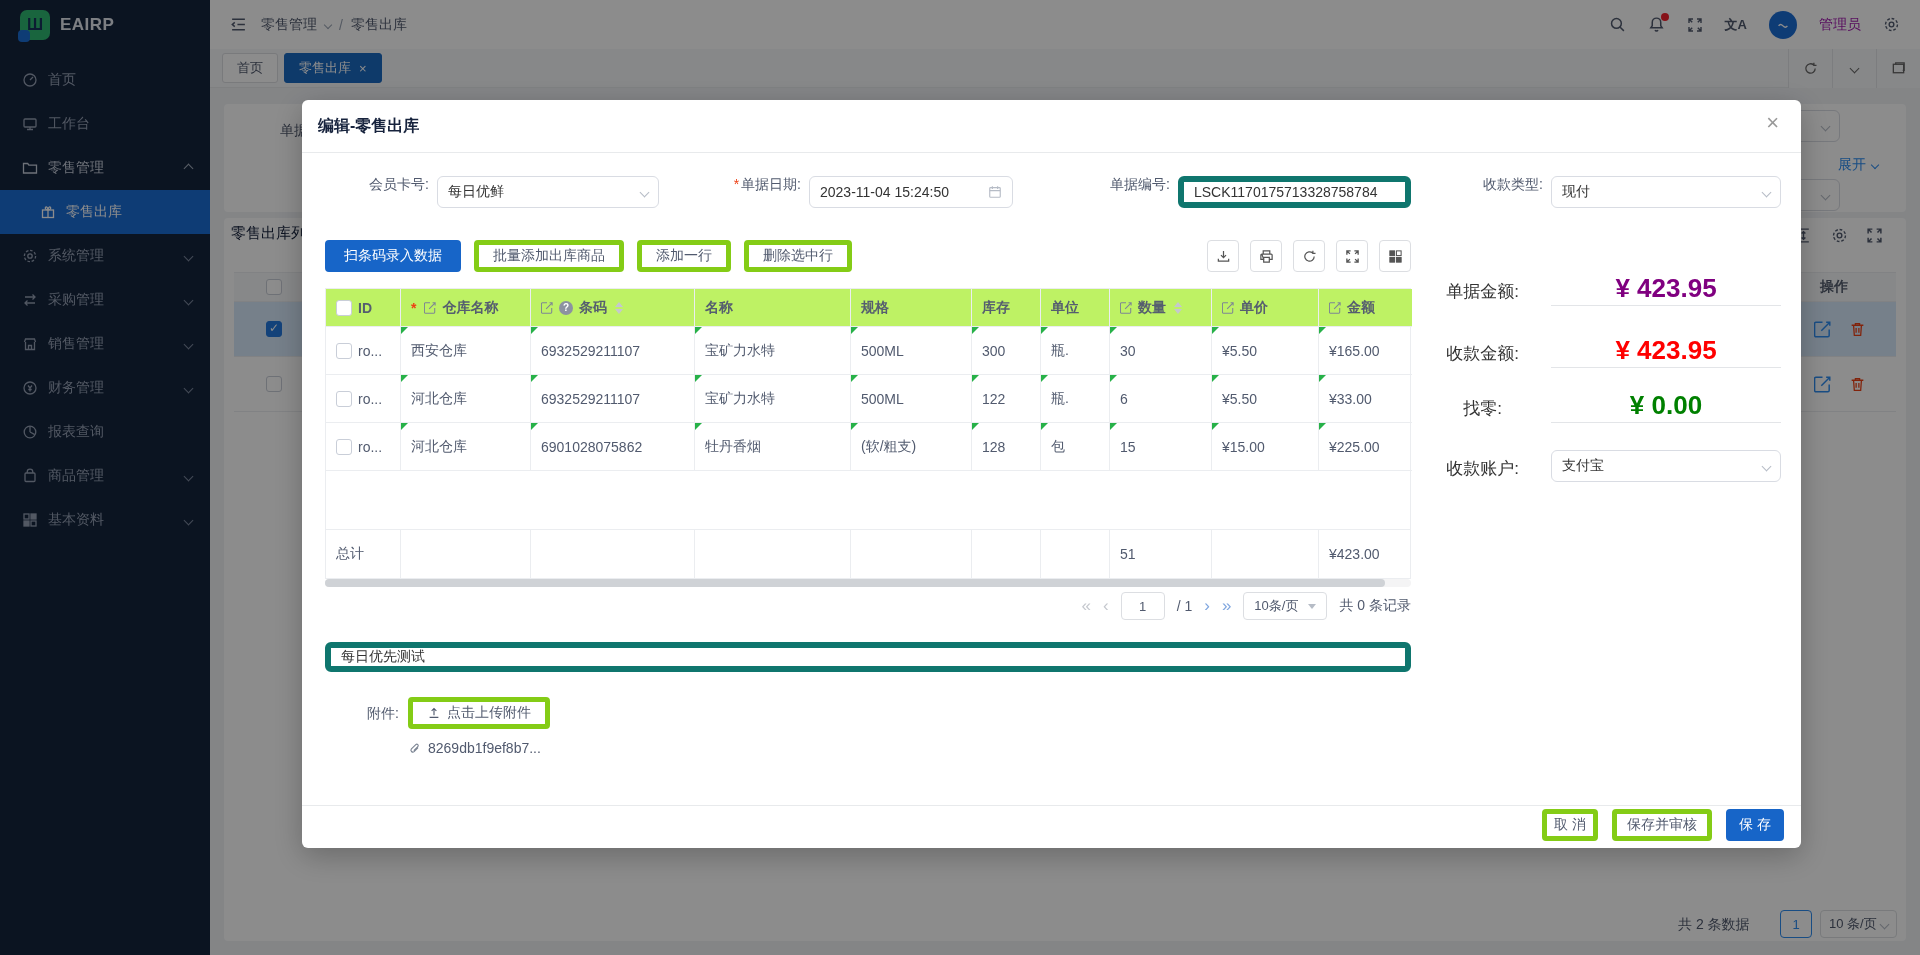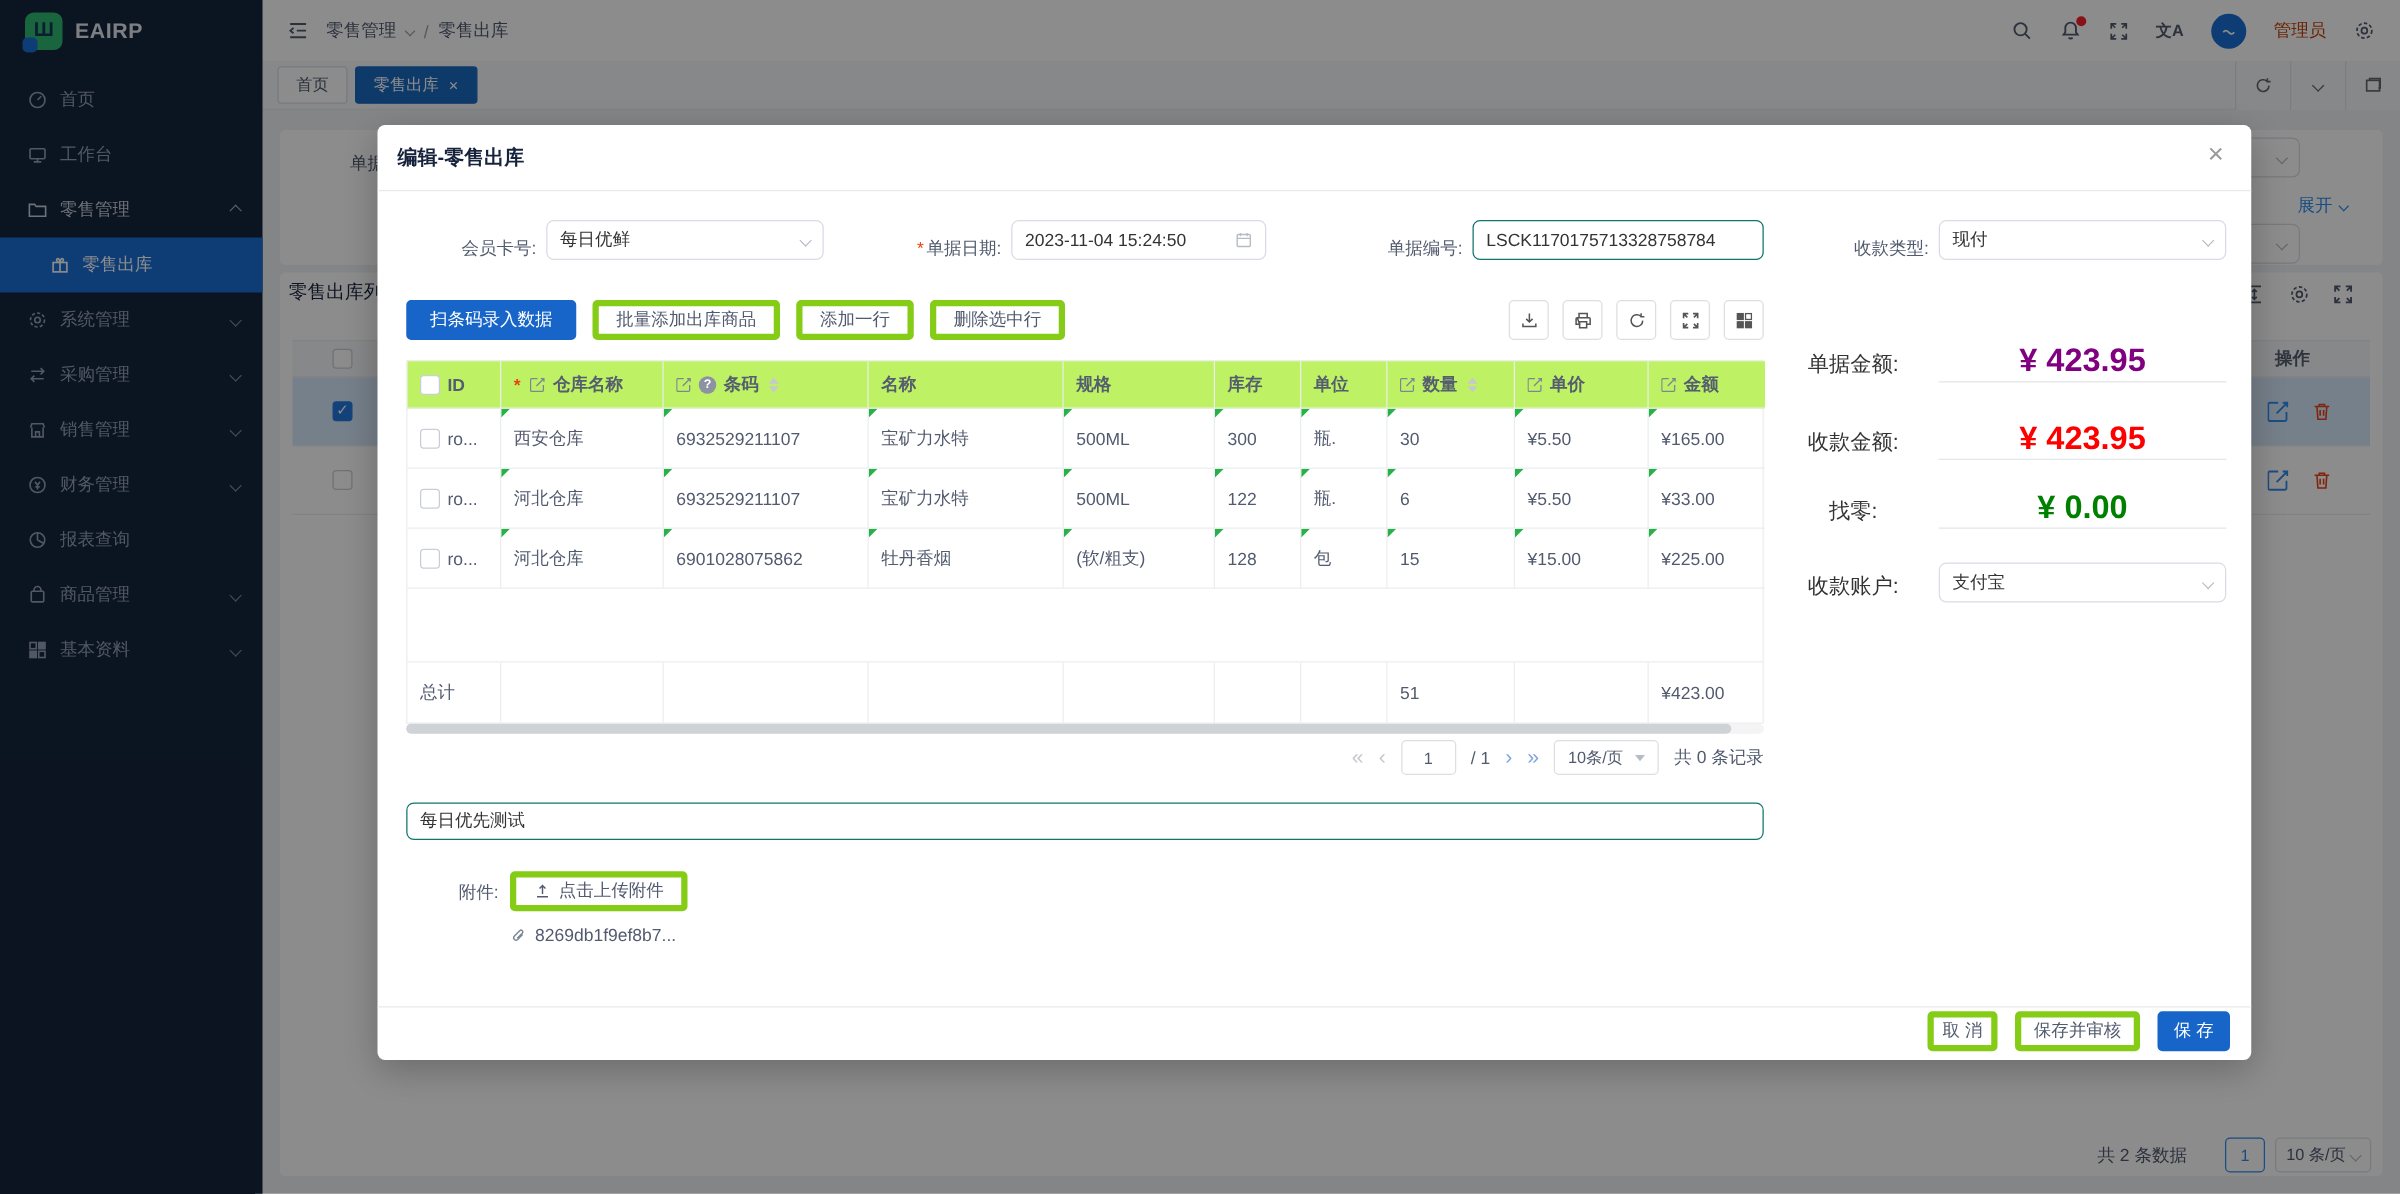--- a/index.html
+++ b/index.html
@@ -23,21 +23,21 @@
 .mi .chev{margin-left:auto;opacity:.8}
 
 .main{margin-left:210px}
 .topbar{height:49px;background:#fff;display:flex;align-items:center;gap:14px;padding:0 20px}
 .crumb{display:flex;align-items:center;gap:8px;color:#515a6e;font-size:14px}
 .crumb .chev{width:6px;height:6px;color:#9aa3b3}
 .top-right{margin-left:auto;display:flex;align-items:center;gap:22px;color:#515a6e}
 .bell-wrap{position:relative}
 .bell-dot{position:absolute;top:-3px;right:-4px;width:8px;height:8px;border-radius:50%;background:#f5222d}
 .avatar{width:28px;height:28px;border-radius:50%;background:#1b6dd6;display:flex;align-items:center;justify-content:center}
-.uname{font-size:14px;color:#c2410c}
+.uname{font-size:14px;color:#a21caf}
 .tabbar{height:39px;background:#f6f7f9;border-bottom:1px solid #e8eaec;display:flex;align-items:center;padding-left:12px}
 .tab{height:30px;display:inline-flex;align-items:center;gap:8px;padding:0 14px;border:1px solid #dcdee2;background:#fff;border-radius:3px;margin-right:6px;font-size:13px;color:#515a6e;cursor:pointer}
 .tab.active{background:#1a6ac2;border-color:#1a6ac2;color:#fff}
 .tab .x{font-size:13px;line-height:1}
 .tab-ctrls{margin-left:auto;display:flex;height:39px}
 .tab-ctrls .cell{width:44px;display:flex;align-items:center;justify-content:center;border-left:1px solid #e2e4e8;color:#666;background:#f6f7f9}
 
 .content{position:relative;height:867px}
 .card{position:absolute;background:#fff;border-radius:4px}
 #card1{left:14px;top:16px;width:1682px;height:108px}
@@ -57,24 +57,24 @@
 .cb.checked::after{content:"✓";position:absolute;left:2px;top:-1px;color:#fff;font-size:12px;font-weight:bold}
 .op-ic{width:17px;height:17px;cursor:pointer}
 .pg-box{height:28px;min-width:32px;display:inline-flex;align-items:center;justify-content:center;border:1px solid #2d8cf0;color:#2d8cf0;border-radius:4px;font-size:13px;background:#fff}
 .pg-size{height:28px;display:inline-flex;align-items:center;gap:4px;padding:0 8px;border:1px solid #dcdee2;border-radius:4px;background:#fff;color:#515a6e;font-size:13px}
 
 .mask{position:fixed;inset:0;background:rgba(0,0,0,.45);z-index:50}
 .modal{position:fixed;left:302px;top:100px;width:1499px;height:748px;background:#fff;border-radius:6px;box-shadow:0 8px 30px rgba(0,0,0,.25);z-index:100}
 .m-head{height:53px;border-bottom:1px solid #e8eaec;position:relative}
 .m-title{position:absolute;left:16px;top:16px;font-size:16px;font-weight:bold;color:#17233d}
 .m-close{position:absolute;right:22px;top:12px;font-size:22px;color:#999;cursor:pointer;line-height:1}
-.fg{position:absolute;top:76px;height:32px;display:flex;align-items:flex-end}
+.fg{position:absolute;top:76px;height:32px;display:flex;align-items:flex-start}
 .fg .lab{flex:1;text-align:right;margin-right:8px;color:#515a6e;white-space:nowrap}
 .req{color:#ed4014;margin-right:2px}
-.inp{height:32px;border:1px solid #0f766e;border-radius:6px;background:#fff;padding:0 10px;font-size:14px;color:#333;font-family:inherit;outline:none}
+.inp{height:32px;border:6px solid #0f766e;border-radius:6px;background:#fff;padding:0 10px;font-size:14px;color:#333;font-family:inherit;outline:none}
 .m-toolbar{position:absolute;left:23px;top:140px;width:1086px;display:flex;align-items:center;gap:13px}
 .icon-btn{width:32px;height:32px;border:1px solid #dcdee2;border-radius:4px;background:#fff;display:inline-flex;align-items:center;justify-content:center;color:#555;cursor:pointer}
 .icon-group{margin-left:auto;display:flex;gap:11px}
 
 .gt{position:absolute;left:23px;top:188px;width:1086px;border:1px solid #ebedf0}
 .grow{display:grid;grid-template-columns:75px 130px 164px 156px 121px 69px 69px 102px 107px 93px}
 .gc{position:relative;display:flex;align-items:center;gap:6px;padding:0 10px;font-size:14px;color:#515a6e;border-right:1px solid #ebedf0;border-bottom:1px solid #ebedf0;overflow:hidden;white-space:nowrap}
 .grow .gc:last-child{border-right:none}
 .ghead .gc{height:38px;background:#bef264;font-weight:bold;color:#555e6f}
 .gdata .gc{height:48px}

